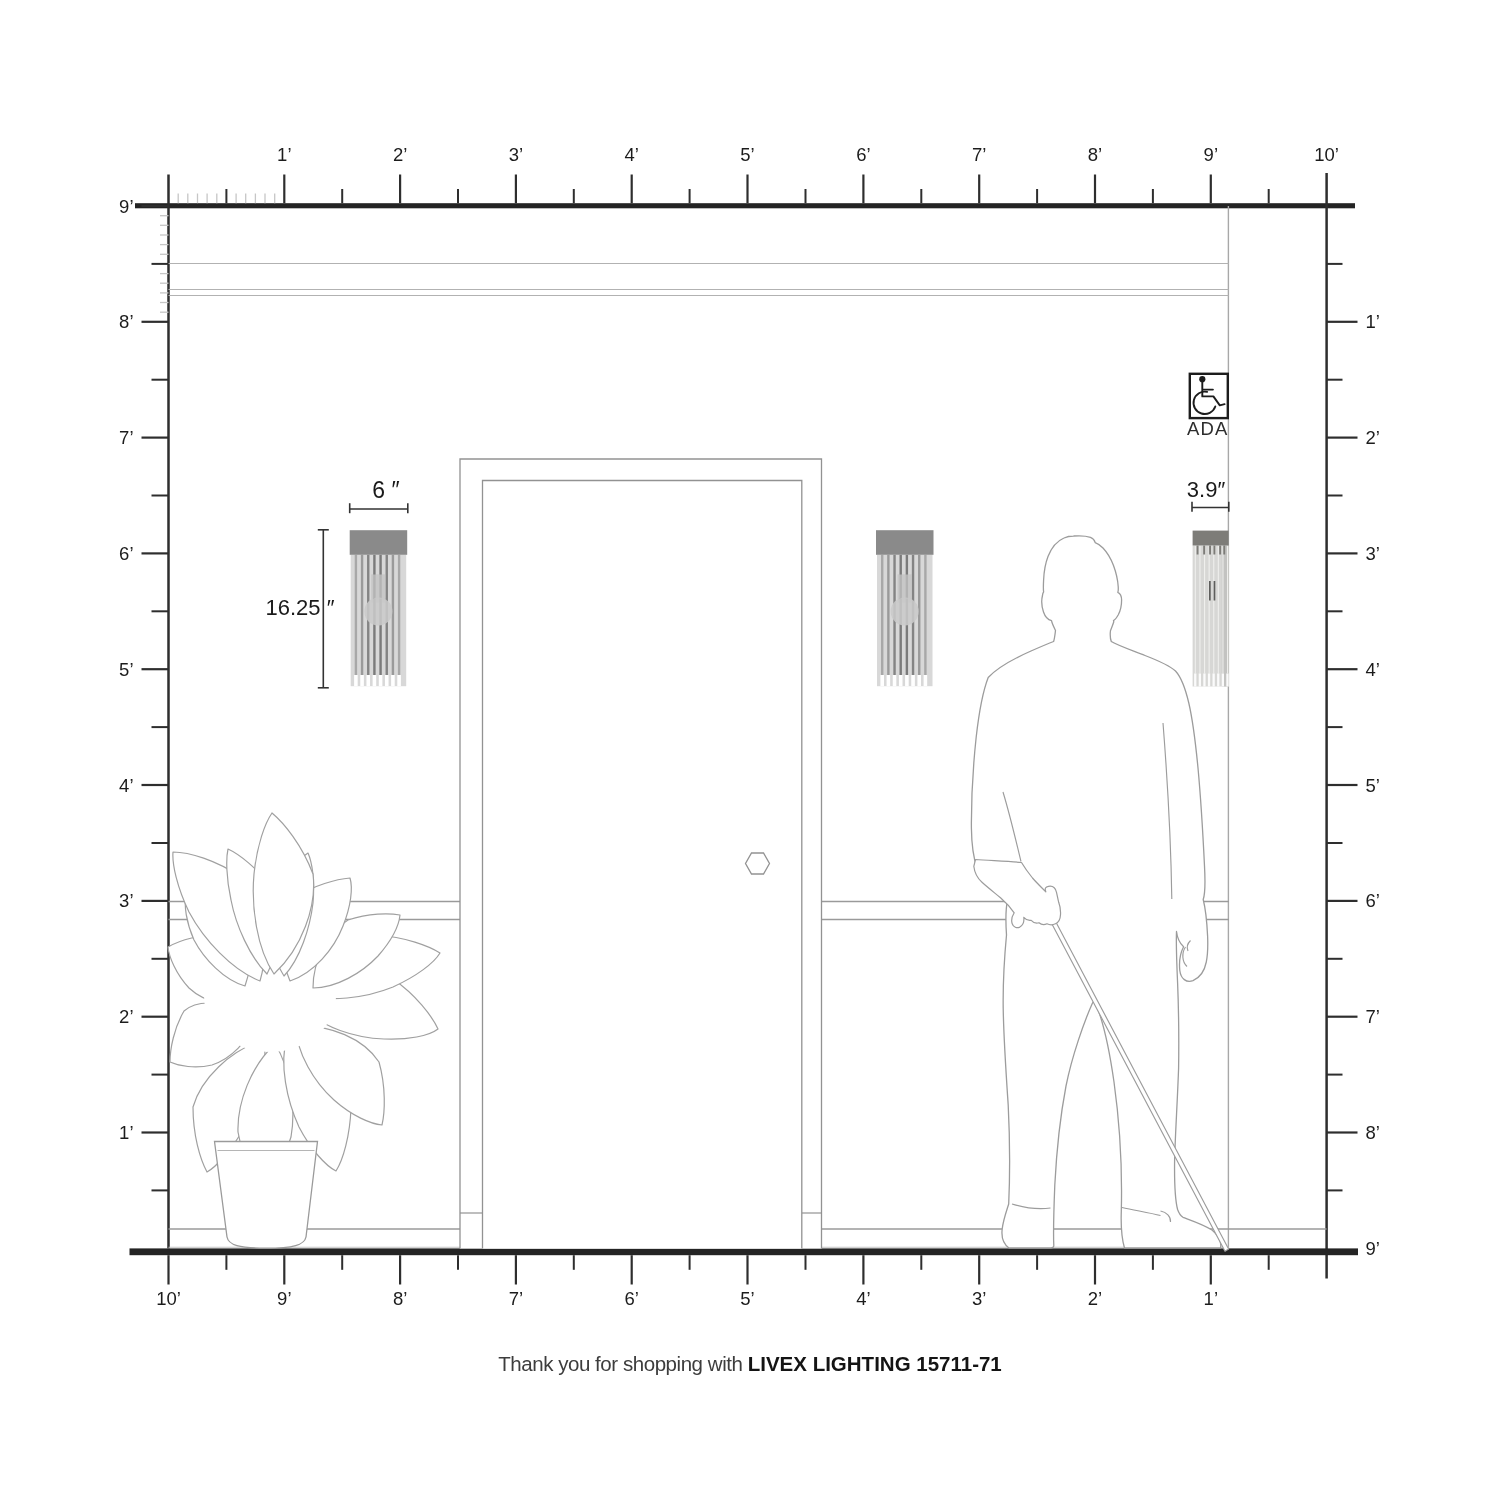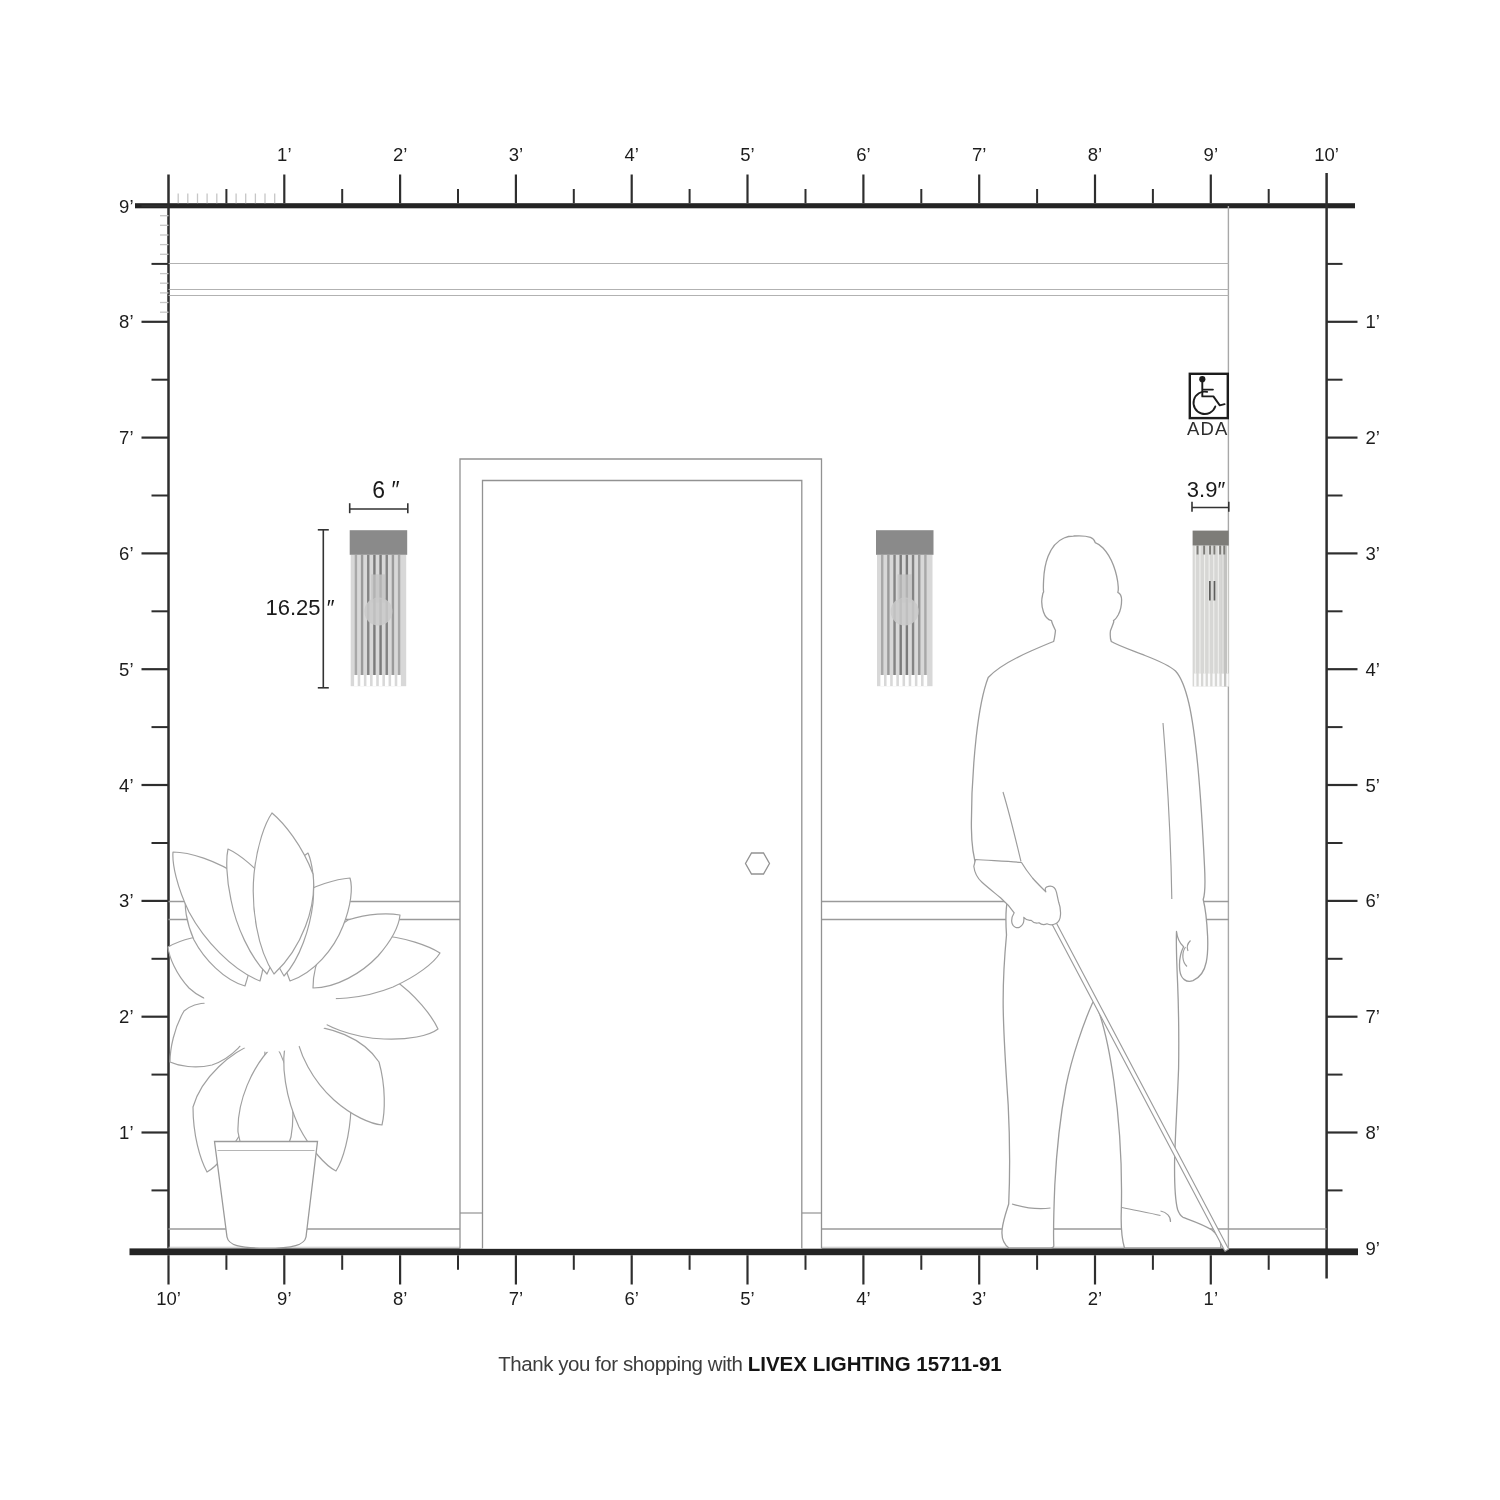--- a/index.html
+++ b/index.html
@@ -349,14 +349,14 @@
 <text x="334.5" y="614.5" font-size="22" fill="#1a1a1a" text-anchor="end">16.25 ″</text>
 
 <g stroke="#333333" stroke-width="1.6">
         <line x1="1192" y1="507.5" x2="1228.8" y2="507.5"></line>
         <line x1="1192" y1="501.7" x2="1192" y2="511.7"></line>
         <line x1="1228.8" y1="501.7" x2="1228.8" y2="511.7"></line>
       </g>
 <text x="1206" y="497" font-size="22" fill="#1a1a1a" text-anchor="middle">3.9″</text>
 </svg>
 
-<div id="caption">Thank you for shopping with <b>LIVEX LIGHTING 15711-91</b></div>
+<div id="caption">Thank you for shopping with <b>LIVEX LIGHTING 15711-71</b></div>
 </div>
 
 </body></html>

